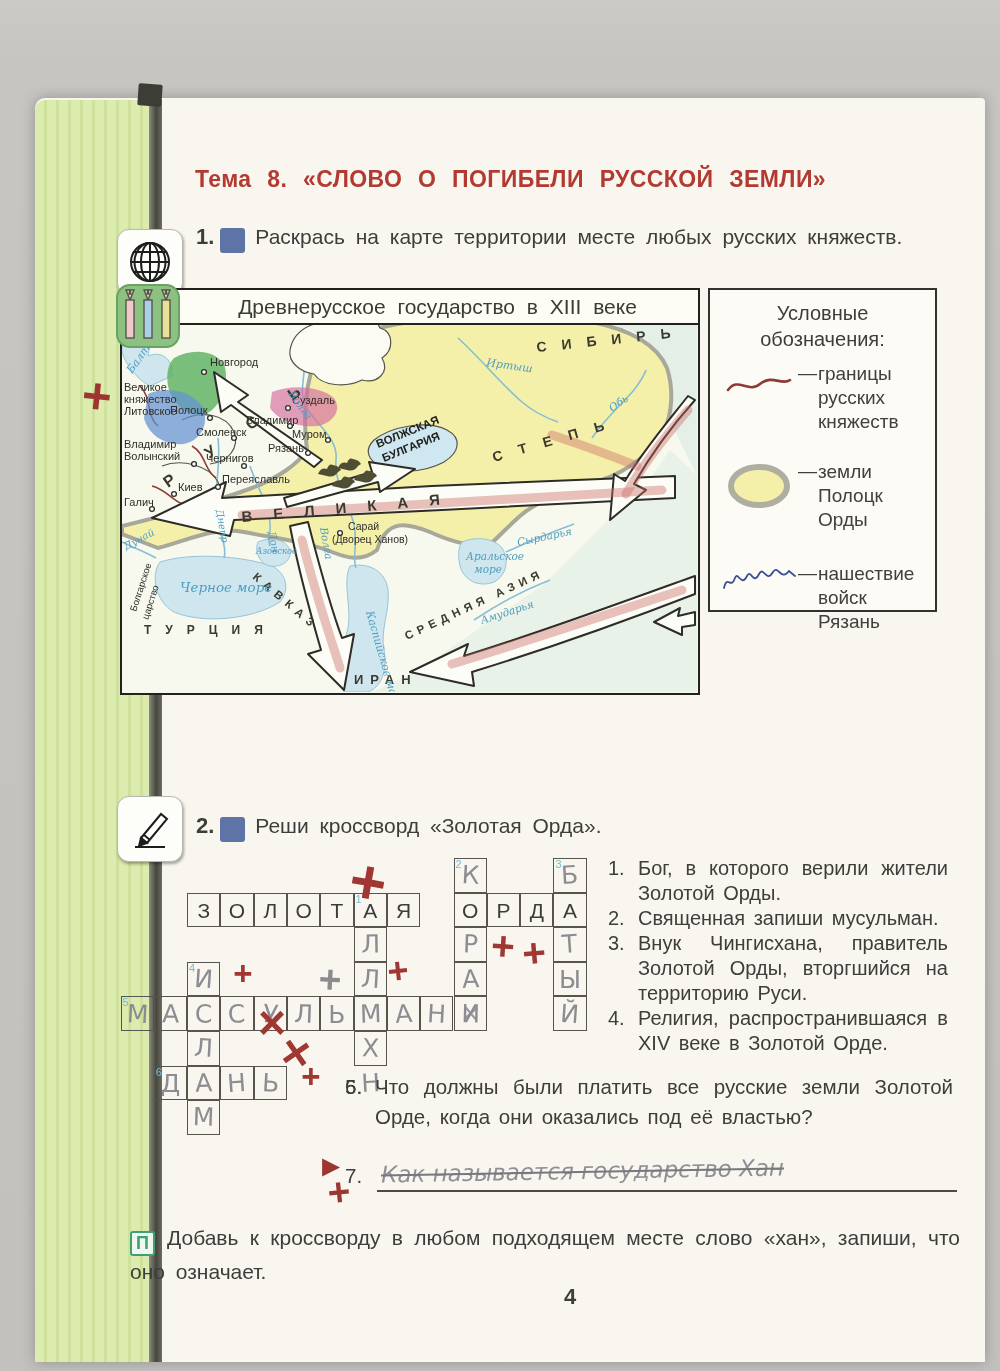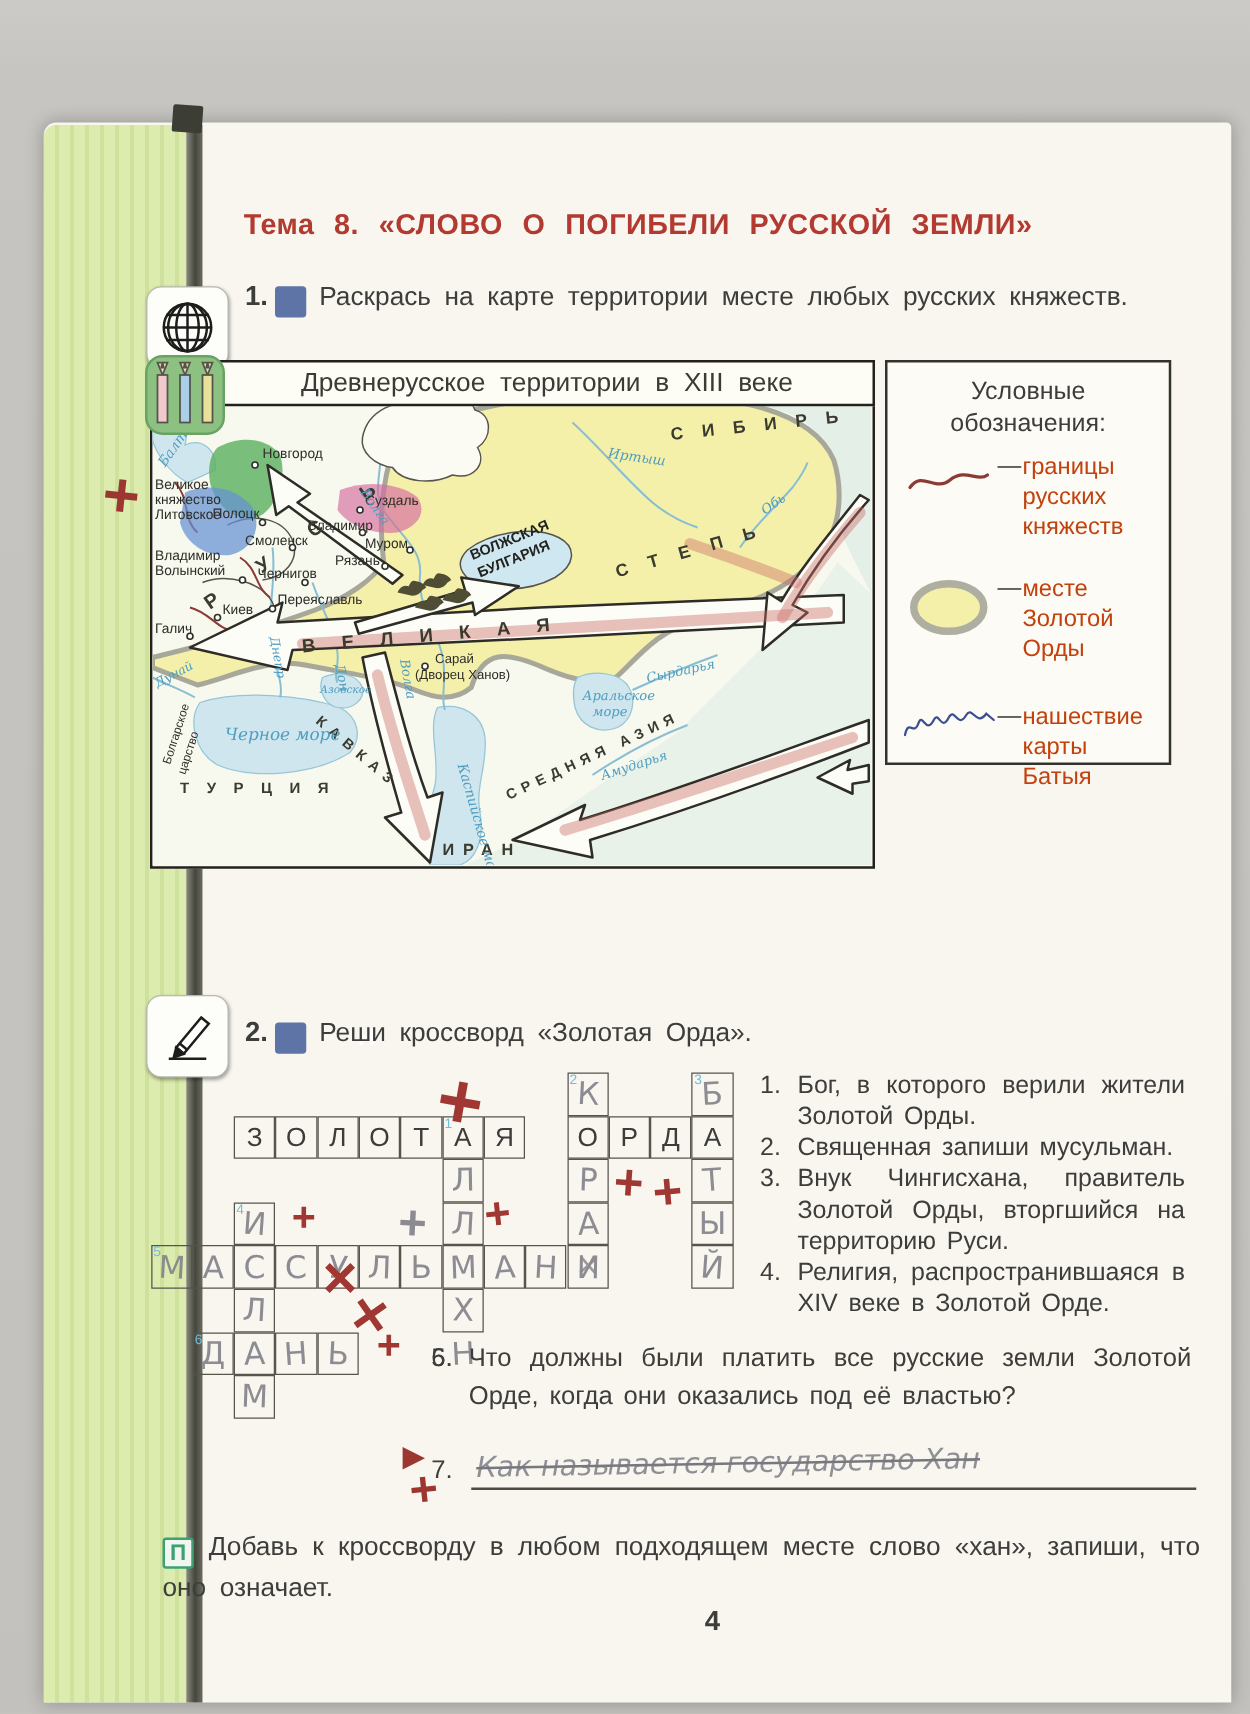--- a/index.html
+++ b/index.html
@@ -24,21 +24,21 @@
   #map{position:absolute;left:120px;top:288px;width:580px;height:407px;border:2.5px solid #22211d;background:#f7f8ee;box-sizing:border-box;}
   #map-titlebar{position:absolute;left:53px;top:-2px;right:-2px;height:37px;background:#fdfdf6;border:2.5px solid #22211d;box-sizing:border-box;display:flex;align-items:center;justify-content:center;z-index:5;}
   #map-titlebar span{font-size:21px;color:#3a3a36;word-spacing:6px;}
   #pencils-icon{position:absolute;left:-6px;top:-6px;z-index:6;}
   
   #legend{position:absolute;left:708px;top:288px;width:229px;height:324px;border:2.5px solid #33322e;background:#fcfbf5;box-sizing:border-box;}
   #legend .lg-title{margin:10px 8px 2px;text-align:center;font-size:20px;line-height:26px;color:#3d3d3b;}
   .lg-item{display:flex;align-items:flex-start;margin:10px 6px 0 10px;}
   .lg-sym{width:78px;flex:0 0 78px;display:flex;justify-content:center;}
   .lg-dash{width:20px;flex:0 0 20px;font-size:19px;color:#3d3d3b;}
-  .lg-label{font-size:19px;line-height:24px;color:#c2410c;}
+  .lg-label{font-size:19px;line-height:24px;color:#404040;}
   
   .cw-cell{position:absolute;box-sizing:border-box;border:1.8px solid #56544d;}
   .cw-cell.stray{border:none;}
   .cw-letter{position:absolute;left:0;right:0;top:50%;transform:translateY(-50%);text-align:center;font-size:21px;color:#3c3c3a;display:block;line-height:1;}
   .cw-cell.hand .cw-letter,.cw-cell.stray .cw-letter{font-family:"DejaVu Sans",sans-serif;font-size:25px;color:#84848c;opacity:.92;}
   .cw-num{position:absolute;left:1px;top:0px;font-size:11px;color:#74bcd9;line-height:11px;z-index:2;}
   .cw-crossed{position:absolute;left:0;right:0;top:50%;transform:translateY(-52%) rotate(4deg);text-align:center;font-size:30px;color:#8b8b90;opacity:.85;}
   
   .mark{position:absolute;font-weight:bold;transform:translate(-50%,-50%);line-height:1;z-index:30;font-family:"Liberation Sans",sans-serif;}
   
@@ -83,21 +83,21 @@
       </g>
     </svg>
   </div>
 
   <div class="para" style="left:130px;top:221px;width:806px;text-indent:66px;">
     <span class="tasknum">1.</span><span class="badge-n">Н</span><span>Раскрась на карте территории месте любых русских княжеств.</span>
   </div>
 
   <div id="map">
     <div id="map-titlebar">
-      <span>Древнерусское территории в XIII веке</span>
+      <span>Древнерусское государство в XIII веке</span>
     </div>
     <div id="pencils-icon">
       <svg width="64" height="64" viewBox="0 0 64 64">
         <rect x="1" y="1" width="62" height="62" rx="13" fill="#8dc181" stroke="#69a363" stroke-width="2"></rect>
         <g stroke="#55544c" stroke-width="1.4">
           <polygon points="14,16 10,6 18,6" fill="#e8d9ae"></polygon>
             <polygon points="13,10 15,10 14,6" fill="#4c4b44"></polygon>
           <rect x="10" y="16" width="8" height="38" fill="#f0c9cd"></rect>
           <polygon points="32,16 28,6 36,6" fill="#e8d9ae"></polygon>
             <polygon points="31,10 33,10 32,6" fill="#4c4b44"></polygon>
@@ -254,30 +254,30 @@
       <span class="lg-dash">—</span>
       <span class="lg-label">границы русских княжеств</span>
     </div>
     <div class="lg-item" style="margin-top:26px;">
       <span class="lg-sym">
         <svg width="70" height="52" viewBox="0 0 70 52">
             <ellipse cx="35" cy="26" rx="28" ry="19" fill="#f4efa9" stroke="#aeaea1" stroke-width="6"></ellipse>
           </svg>
       </span>
       <span class="lg-dash">—</span>
-      <span class="lg-label">месте Золотой Орды</span>
+      <span class="lg-label">земли Полоцк Орды</span>
     </div>
     <div class="lg-item" style="margin-top:30px;">
       <span class="lg-sym">
         <svg width="76" height="40" viewBox="0 0 76 40">
             <path d="M3,26 C6,12 10,28 14,16 C17,8 20,26 26,14 C30,6 32,24 38,12 C43,3 45,22 52,10 C57,2 60,20 68,9 L74,14" fill="none" stroke="#3d4f93" stroke-width="1.8" stroke-linecap="round"></path>
           </svg>
       </span>
       <span class="lg-dash">—</span>
-      <span class="lg-label">нашествие карты Батыя</span>
+      <span class="lg-label">нашествие войск Рязань</span>
     </div>
   </div>
 
 
   <div class="m-icon" style="left:117px;top:796px;">
     <svg width="46" height="46" viewBox="0 0 46 46">
       <g fill="none" stroke="#1d1d1b" stroke-width="2">
         <path d="M14,32 L34,8 L40,13 L20,37 Z" fill="#fff"></path>
         <path d="M14,32 L20,37 L12,40 Z" fill="#1d1d1b"></path>
         <line x1="8" y1="41" x2="38" y2="41"></line>

